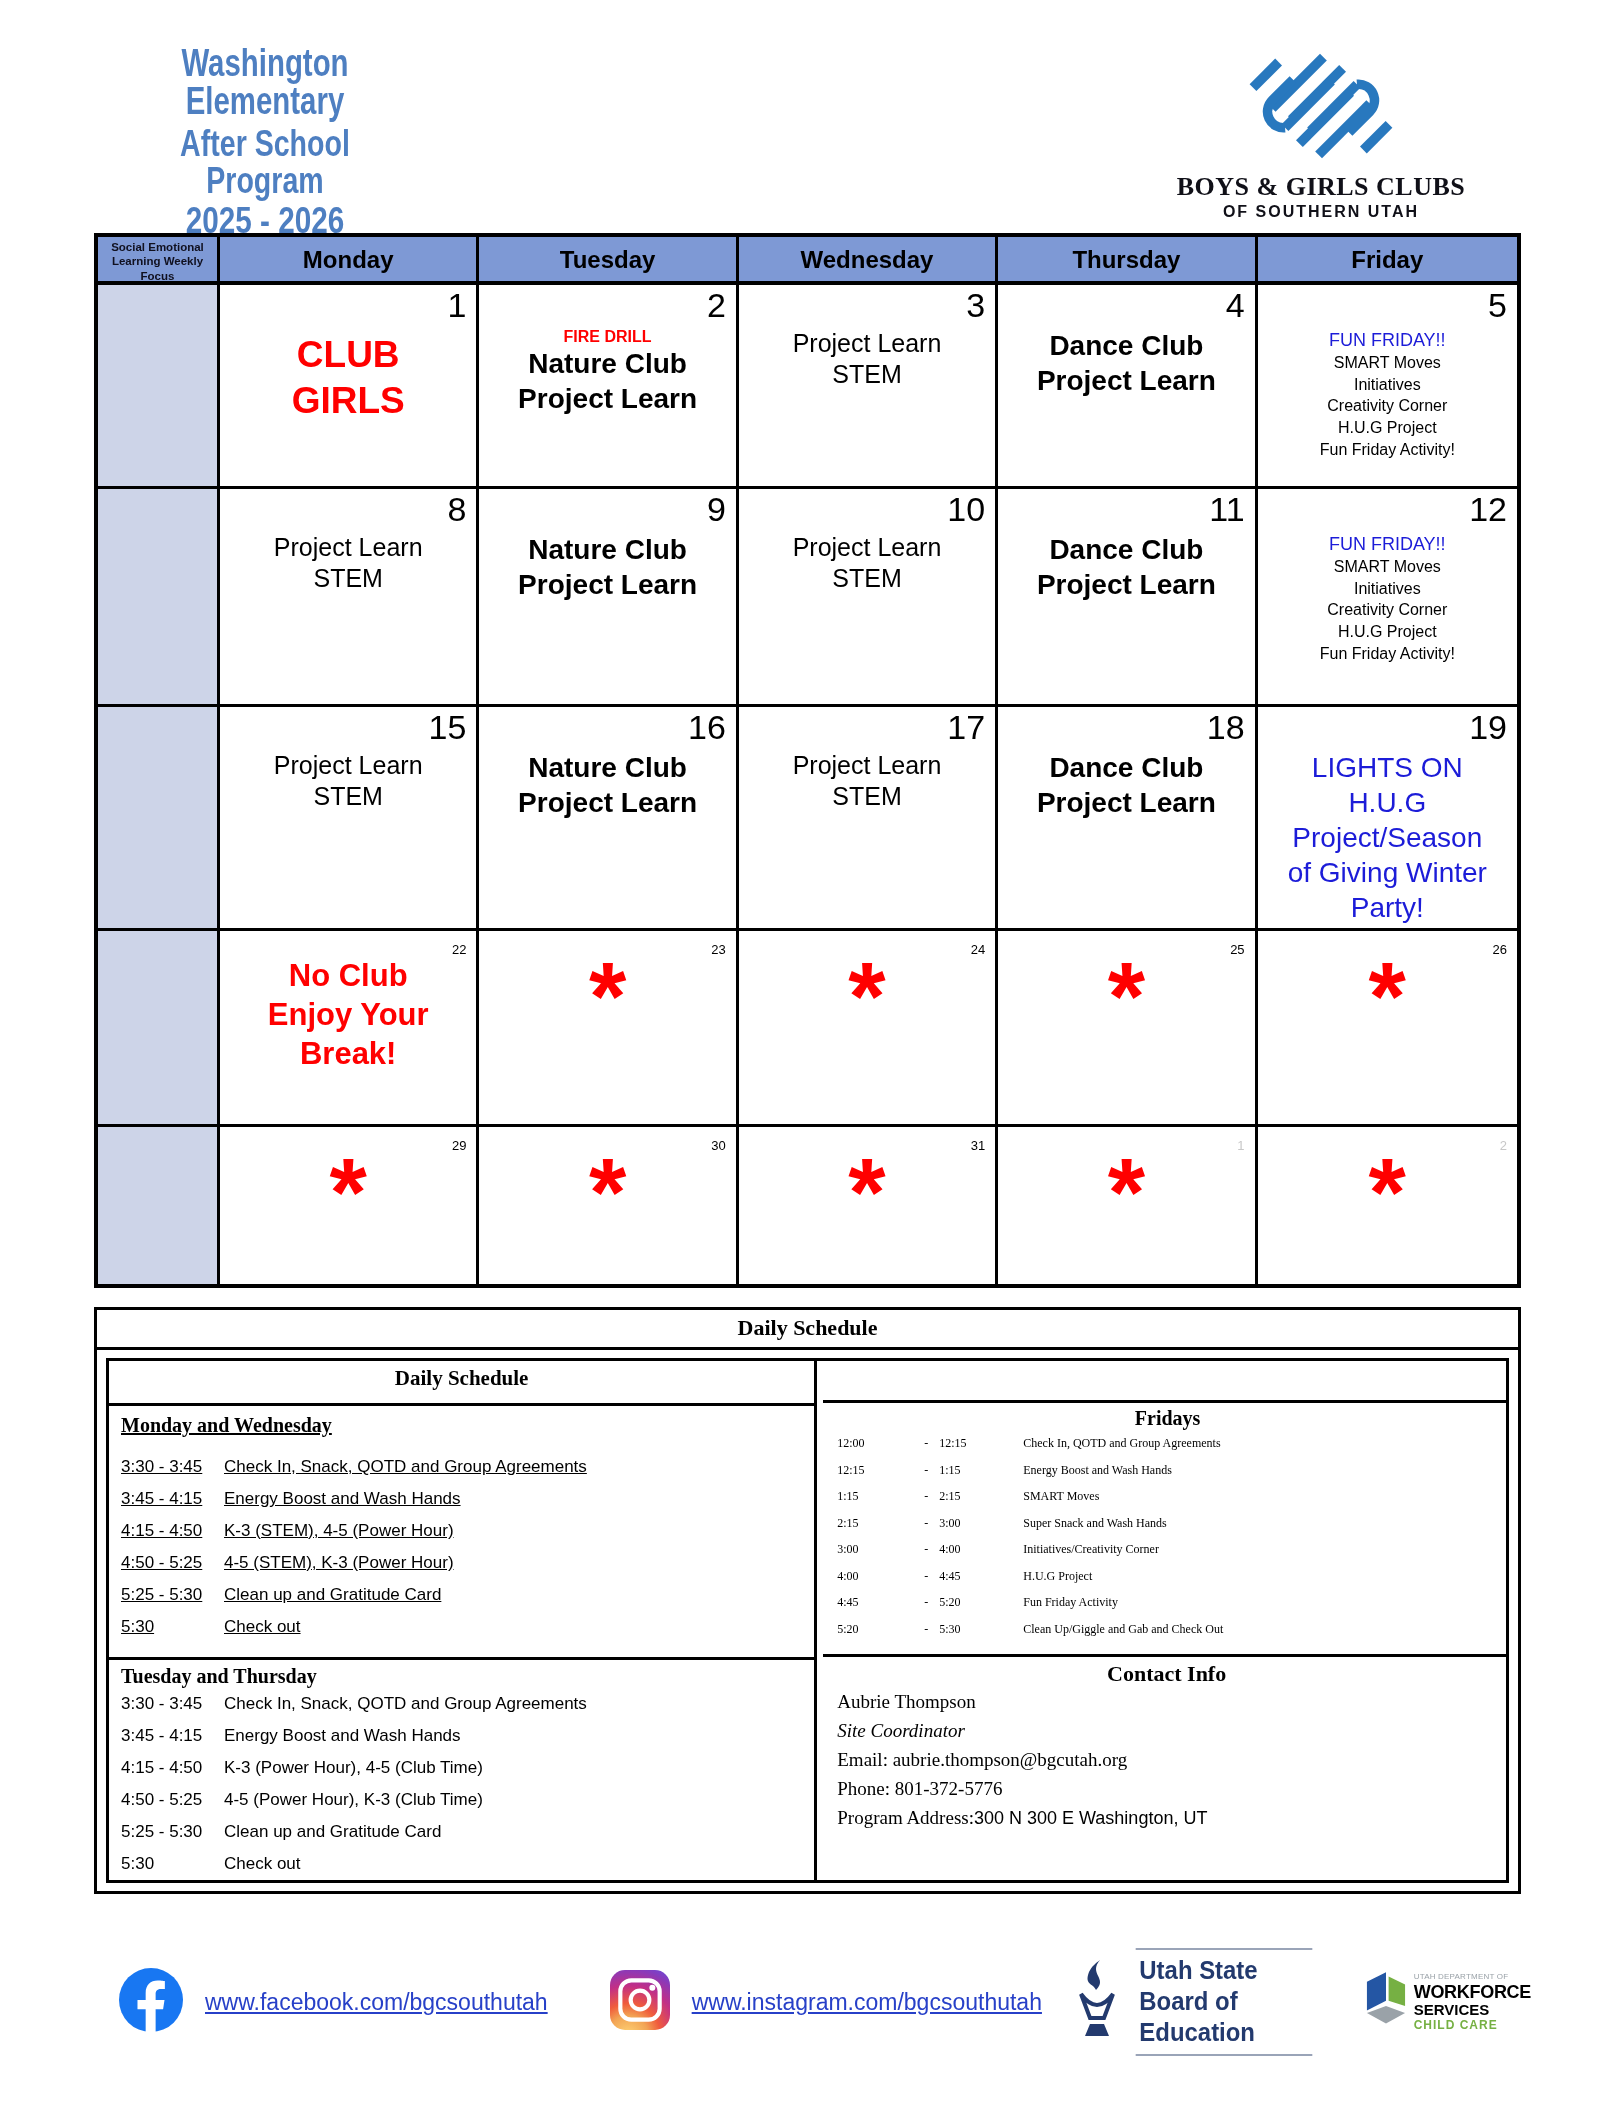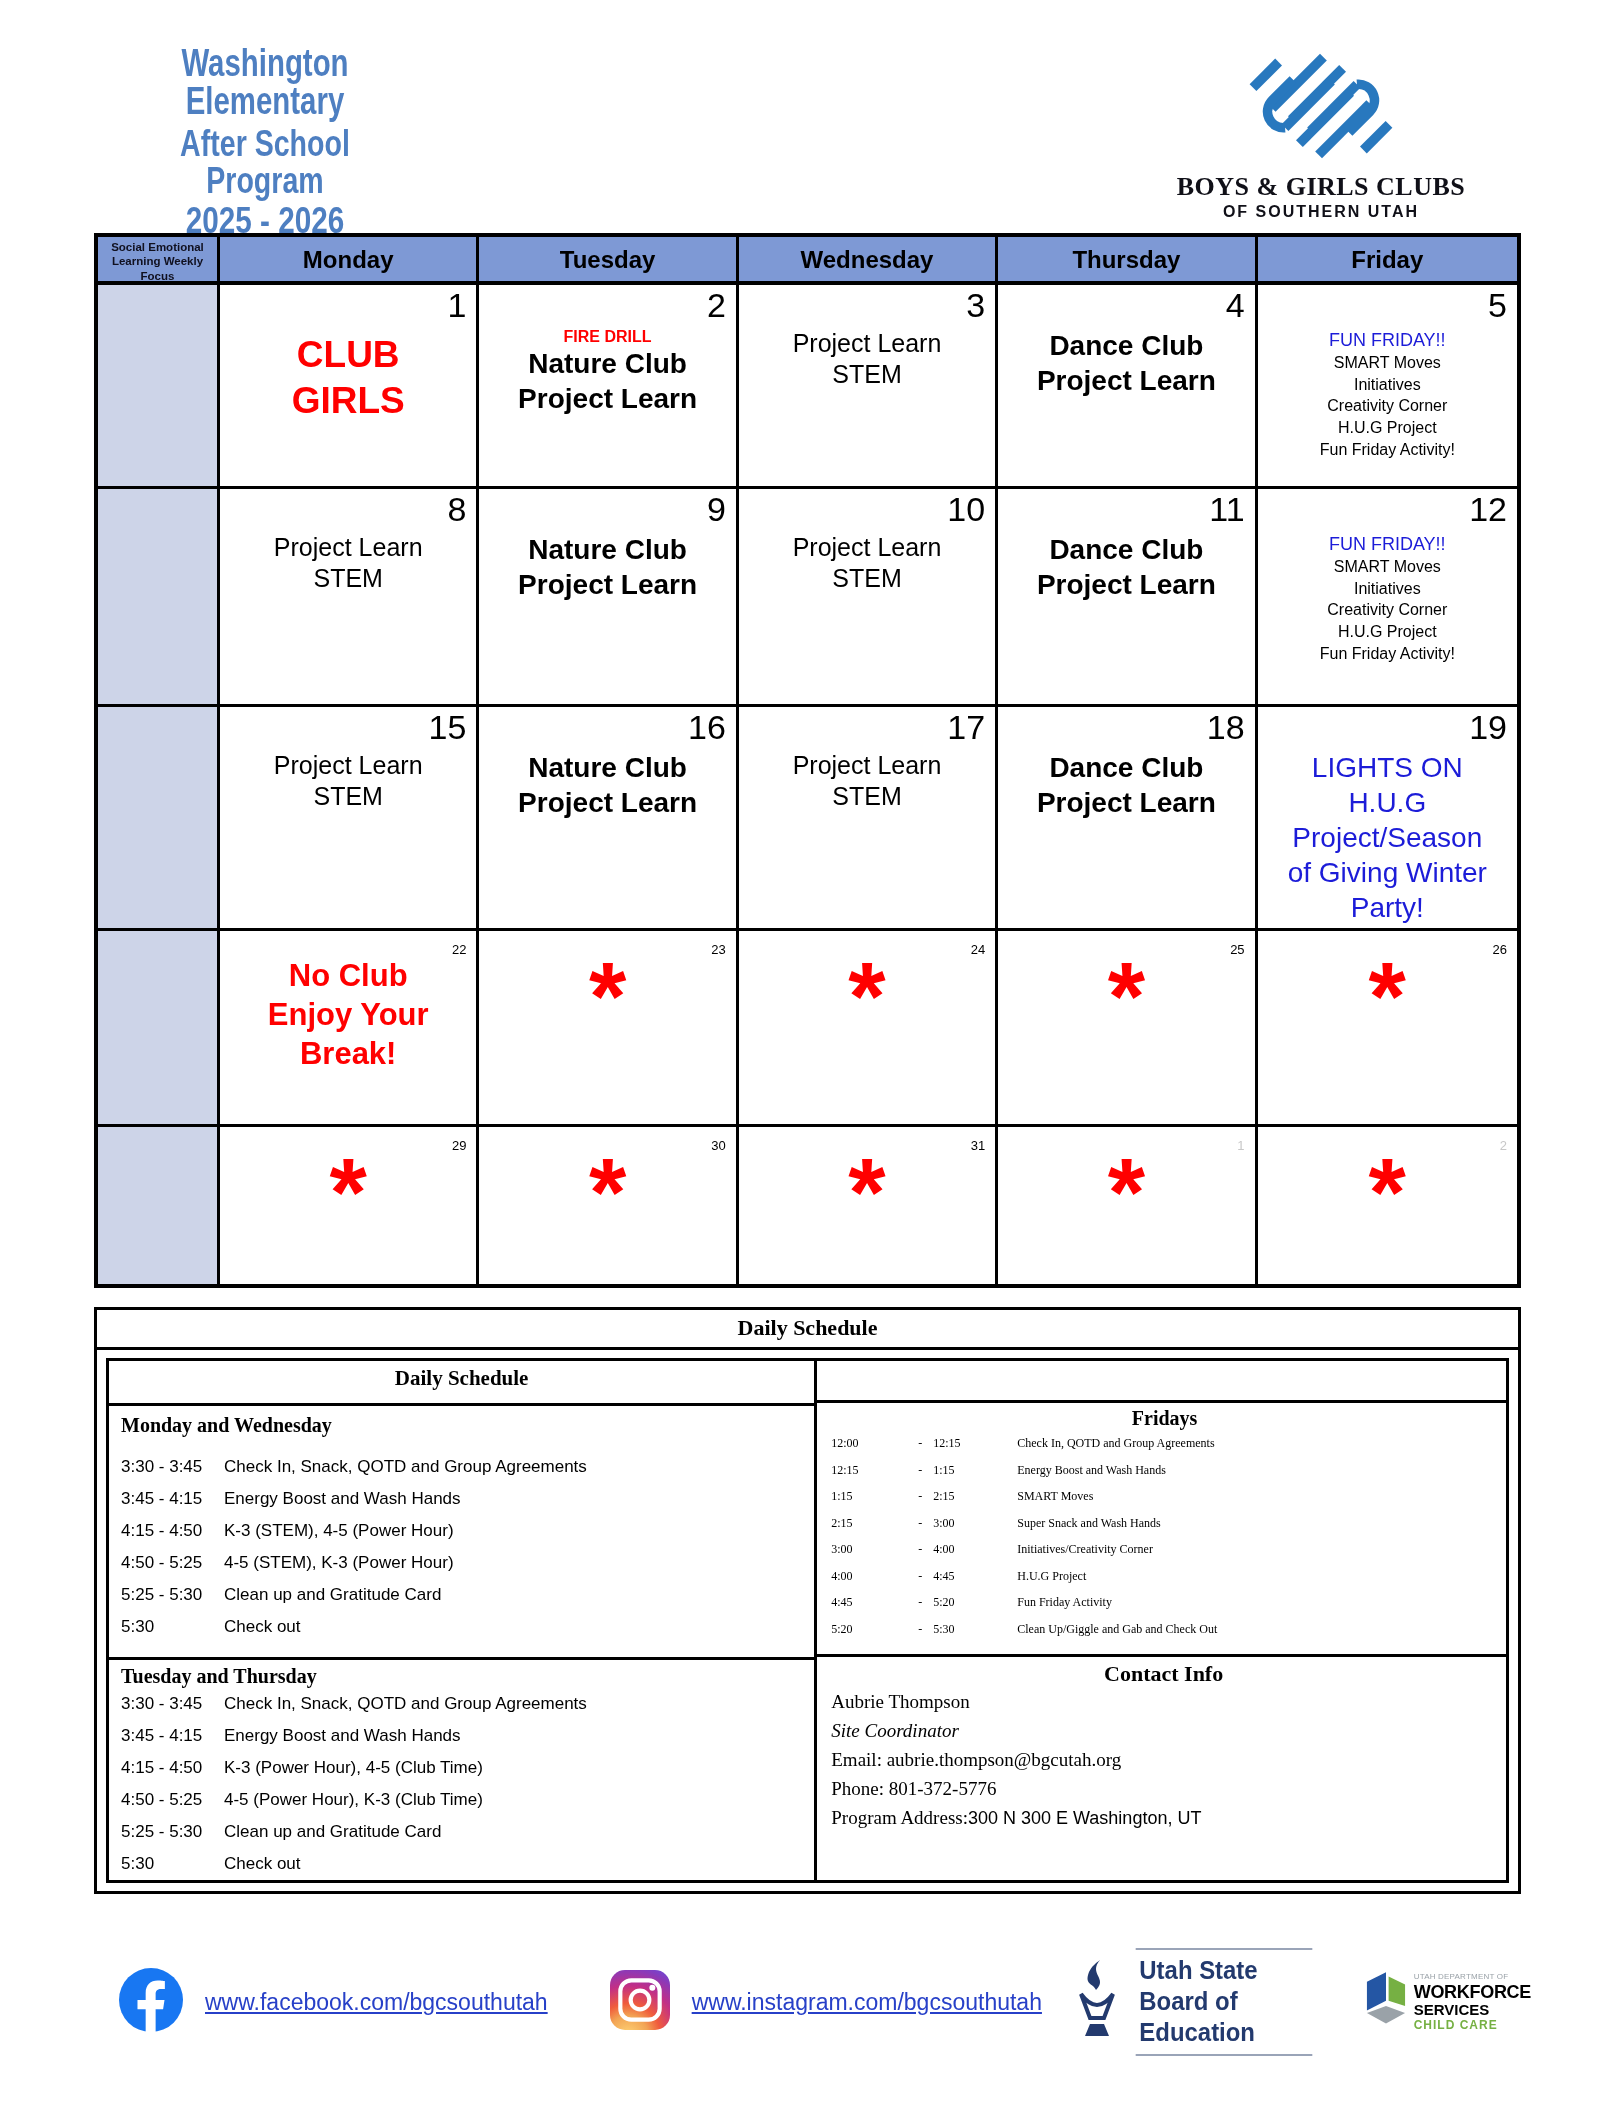--- a/index.html
+++ b/index.html
@@ -58,25 +58,25 @@
   .ln.noclub{color:var(--red);font-weight:bold;font-size:31px;line-height:1.25;}
   .ln.star{color:var(--red);font-weight:bold;font-size:96px;line-height:66px;margin-top:12px;}
   .content.tight{margin-top:10px;}
 
   
   .sched{margin:19px 30px 0 30px;border:3px solid #000;}
   .sched-title{text-align:center;font-family:"Liberation Serif",serif;font-weight:bold;
                font-size:22px;padding:5px 0 6px 0;border-bottom:3px solid #000;}
   .sched-inner{margin:8px 9px;border:3px solid #000;display:grid;grid-template-columns:50.7% 49.3%;}
   .lcol{border-right:3px solid #000;display:flex;flex-direction:column;}
-  .rcol{display:flex;flex-direction:column;}
+  .rcol{display:flex;flex-direction:column;padding-left:6px;}
   .lhead{font-family:"Liberation Serif",serif;font-weight:bold;font-size:21px;text-align:center;
          padding:5px 0;border-bottom:3px solid #000;height:32px;box-sizing:content-box;}
   .rhead{height:42px;border-bottom:3px solid #000;box-sizing:border-box;}
-  .mw{height:254px;box-sizing:border-box;padding:8px 10px 0 12px;border-bottom:3px solid #000;}
+  .mw{height:254px;box-sizing:border-box;padding:8px 10px 0 12px;border-bottom:3px solid #000;text-decoration:underline;}
   .tt{flex:1;padding:5px 10px 0 12px;}
   .sheading{font-family:"Liberation Serif",serif;font-weight:bold;font-size:20px;}
   .srows.gap{margin-top:14px;}
   .srow{display:grid;grid-template-columns:103px 1fr;font-size:17px;line-height:32px;}
   .fri{height:254px;box-sizing:border-box;padding:4px 8px 0 14px;border-bottom:3px solid #000;
        font-family:"Liberation Serif",serif;}
   .fheading{text-align:center;font-weight:bold;font-size:20px;}
   .frow{display:grid;grid-template-columns:76px 26px 84px 1fr;font-size:12px;line-height:26.5px;}
   .fdash{text-align:center;}
   .contact{flex:1;font-family:"Liberation Serif",serif;padding:4px 10px 0 14px;}

